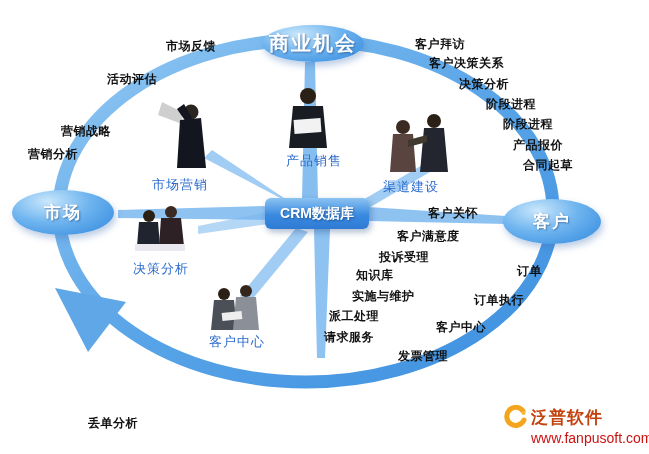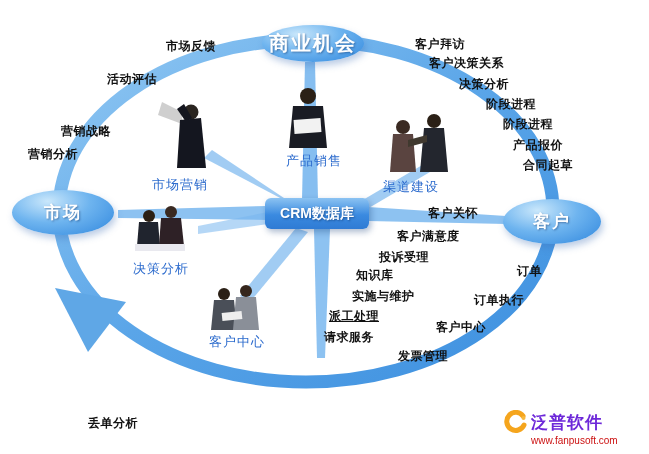--- a/index.html
+++ b/index.html
@@ -33,22 +33,22 @@
     display:flex; align-items:center; justify-content:center;
     border-radius:6px; color:#fff; font-weight:bold; font-size:14px;
     background:linear-gradient(180deg,#8cc3f2 0%,#3a8ae0 55%,#2f7bd4 100%);
     box-shadow:2px 3px 6px rgba(20,60,120,.35);
     text-shadow:1px 1px 2px rgba(10,40,90,.5);
   }
   .logo {
     position:absolute; right:6px; bottom:8px; width:140px; text-align:left;
   }
   .logo-row { display:flex; align-items:center; gap:4px; }
-  .logo-text { font-size:17px; font-weight:bold; color:#6d28d9; letter-spacing:1px; }
-  .logo-url  { font-size:10px; color:#cc1111; margin-left:28px; margin-top:1px; }
+  .logo-text { font-size:17px; font-weight:bold; color:#c2410c; letter-spacing:1px; }
+  .logo-url  { font-size:14px; color:#cc1111; margin-left:28px; margin-top:1px; }
 </style>
 </head>
 <body>
 
 <div class="canvas">
 
   <svg class="bg-svg" viewBox="0 0 649 454">
     <defs>
       <linearGradient id="ringGrad" x1="0" y1="0" x2="1" y2="1">
         <stop offset="0" stop-color="#93c9f3"></stop>
@@ -132,21 +132,21 @@
   <span class="olabel" style="left:486px; top:96px;">阶段进程</span>
   <span class="olabel" style="left:503px; top:116px;">阶段进程</span>
   <span class="olabel" style="left:513px; top:137px;">产品报价</span>
   <span class="olabel" style="left:523px; top:157px;">合同起草</span>
 
   <span class="olabel" style="left:428px; top:205px;">客户关怀</span>
   <span class="olabel" style="left:397px; top:228px;">客户满意度</span>
   <span class="olabel" style="left:379px; top:249px;">投诉受理</span>
   <span class="olabel" style="left:356px; top:267px;">知识库</span>
   <span class="olabel" style="left:316px; top:288px;margin-left:36px;">实施与维护</span>
-  <span class="olabel" style="left:329px; top:308px;text-decoration:underline;">派工处理</span>
+  <span class="olabel" style="left:329px; top:308px;">派工处理</span>
   <span class="olabel" style="left:324px; top:329px;">请求服务</span>
 
   <span class="olabel" style="left:517px; top:263px;">订单</span>
   <span class="olabel" style="left:474px; top:292px;">订单执行</span>
   <span class="olabel" style="left:436px; top:319px;">客户中心</span>
   <span class="olabel" style="left:398px; top:348px;">发票管理</span>
 
   <span class="olabel" style="left:88px; top:415px;">丢单分析</span>
 
   <div class="logo">

